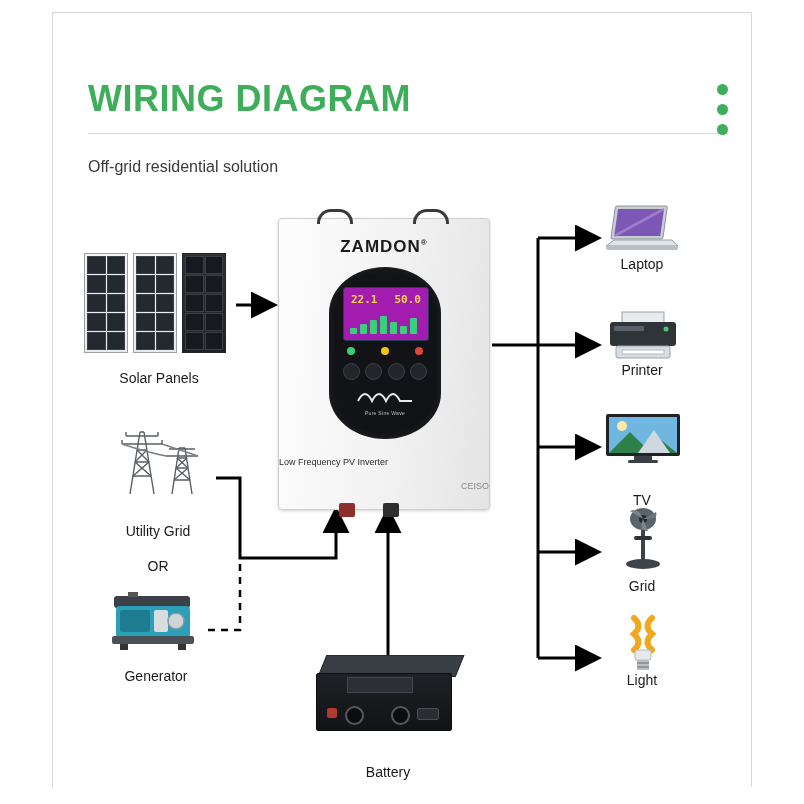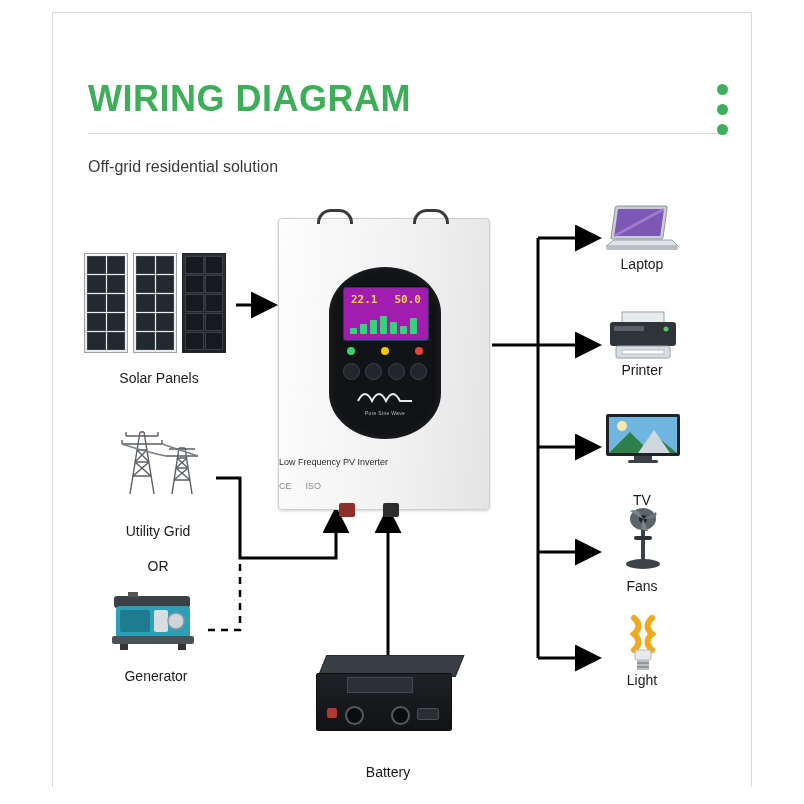--- a/index.html
+++ b/index.html
@@ -239,22 +239,21 @@
     bottom: 42px;
     text-align: left;
     font-size: 9px;
     color: #2b2b2b;
   }
   .inv-certs {
     position: absolute;
     left: 0; right: 0;
     bottom: 18px;
     display: flex;
-    justify-content: flex-start;
-    gap: 14px;
+    justify-content: flex-end;
     font-size: 9px;
     color: #8a8a8a;
   }
   .inv-hook {
     position: absolute;
     top: -10px;
     width: 30px; height: 12px;
     border: 3px solid #3a3a3a;
     border-bottom: none;
     border-radius: 14px 14px 0 0;
@@ -458,20 +457,23 @@
     <rect x="14" y="54" width="8" height="6" fill="#333"></rect>
     <rect x="72" y="54" width="8" height="6" fill="#333"></rect>
     <rect x="22" y="2" width="10" height="5" fill="#555"></rect>
   </svg>
   <div class="cap" style="left:96px; top:668px; width:120px;">Generator</div>
 
   <div class="inverter">
     <div class="inv-hook h1"></div>
     <div class="inv-hook h2"></div>
 
+    <div class="inv-brand">
+      <span>ZAMDON</span><sup>®</sup>
+    </div>
 
     <div class="inv-panel">
       <div class="inv-screen">
         <span class="scr-num left">22.1</span>
         <span class="scr-num right">50.0</span>
         <span class="scr-bars">
           <i style="height:6px"></i>
             <i style="height:10px"></i>
             <i style="height:14px"></i>
           <i style="height:18px"></i>
@@ -561,21 +563,21 @@
       <ellipse cx="29" cy="13" rx="13" ry="11" fill="#5b646b"></ellipse>
       <circle cx="29" cy="13" r="4" fill="#23282c"></circle>
       <path d="M29,13 L16,5 Q24,1 29,13" fill="#7b858c"></path>
       <path d="M29,13 L42,6 Q45,14 29,13" fill="#6b757c"></path>
       <path d="M29,13 L34,25 Q24,26 29,13" fill="#7b858c"></path>
     </g>
     <rect x="27" y="24" width="4" height="30" fill="#3d4449"></rect>
     <ellipse cx="29" cy="58" rx="17" ry="5" fill="#3d4449"></ellipse>
     <rect x="20" y="30" width="18" height="4" rx="2" fill="#2d3338"></rect>
   </svg>
-  <div class="cap" style="left:596px; top:578px; width:92px;">Fans</div>
+  <div class="cap" style="left:596px; top:578px; width:92px;">Grid</div>
 
   <svg class="appl" style="left:618px; top:612px;" width="50" height="64" viewBox="0 0 50 64">
     <g stroke="#f0a81e" stroke-width="6" fill="none" stroke-linecap="round">
       <path d="M16,6 Q25,14 16,22 Q25,30 16,38"></path>
       <path d="M34,6 Q25,14 34,22 Q25,30 34,38"></path>
     </g>
     <rect x="17" y="38" width="16" height="10" rx="2" fill="#e6e9ec" stroke="#b3b9bf"></rect>
     <rect x="19" y="48" width="12" height="10" fill="#b9bfc5"></rect>
     <rect x="19" y="50" width="12" height="2" fill="#8f969c"></rect>
     <rect x="19" y="54" width="12" height="2" fill="#8f969c"></rect>

